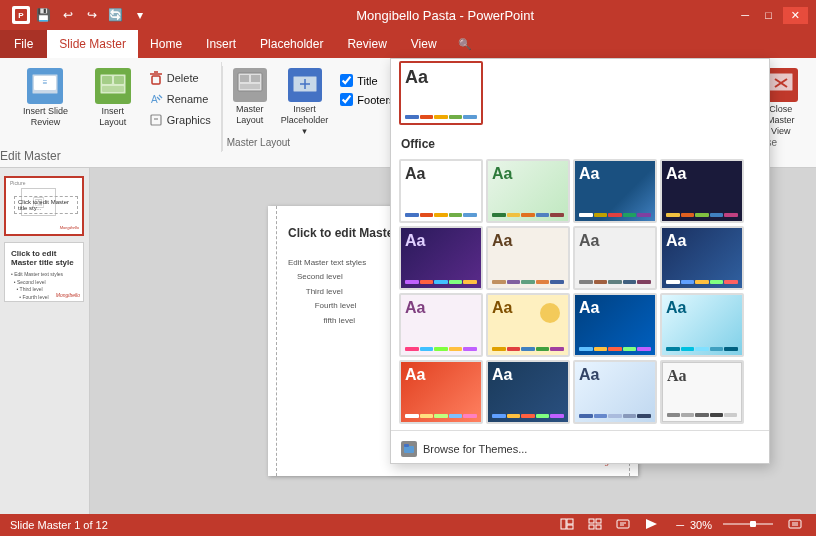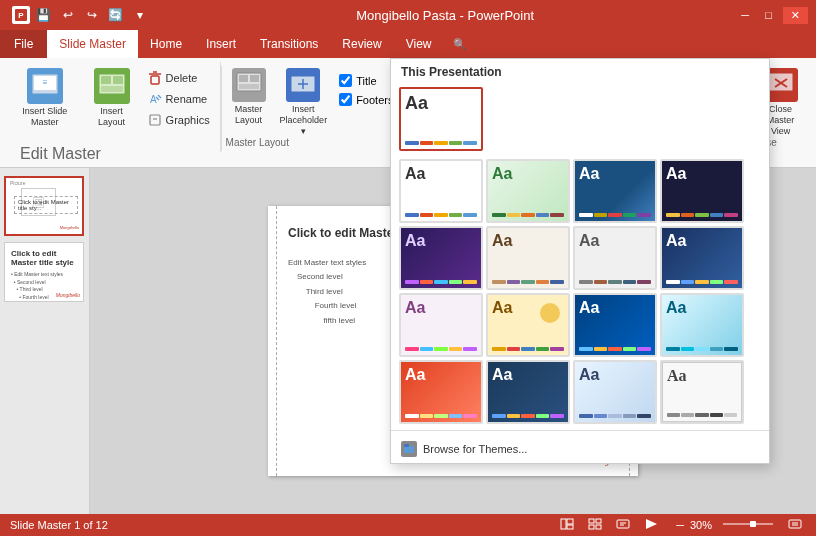--- a/index.html
+++ b/index.html
@@ -382,21 +382,21 @@
     <div class="title-btn">□</div>
     <div class="title-btn" style="background:#e74c3c; padding: 2px 8px;">✕</div>
   </div>
 </div>
 
 <div class="menu-bar">
   <div class="menu-file">File</div>
   <div class="menu-item active">Slide Master</div>
   <div class="menu-item">Home</div>
   <div class="menu-item">Insert</div>
-  <div class="menu-item">Transitions</div>
+  <div class="menu-item">Placeholder</div>
   <div class="menu-item">Review</div>
   <div class="menu-item">View</div>
   <div style="flex:1;display:flex;align-items:center;padding:0 10px;">
     <span style="color:rgba(255,255,255,0.8);font-size:11px;">🔍</span>
   </div>
 </div>
 
 <div class="ribbon">
 
   <div class="ribbon-group" style="flex-direction:row;align-items:flex-start;gap:2px;">
@@ -404,21 +404,21 @@
       <div class="ribbon-btn-large">
         <div class="icon-box" style="background:#5b9bd5;font-size:14px;">
           <svg width="30" height="30" viewBox="0 0 30 30">
               <rect x="2" y="3" width="26" height="20" rx="1" fill="#c8d8e8" stroke="#5b9bd5" stroke-width="1"></rect>
               <rect x="4" y="5" width="22" height="14" rx="1" fill="white"></rect>
               <text x="15" y="14" text-anchor="middle" fill="#5b9bd5" font-size="8" font-weight="bold">≡</text>
               <rect x="8" y="24" width="6" height="3" rx="0" fill="#5b9bd5"></rect>
               <rect x="16" y="24" width="6" height="3" rx="0" fill="#5b9bd5"></rect>
             </svg>
         </div>
-        <span style="font-size:9px;text-align:center;line-height:1.2;">Insert Slide Master</span>
+        <span style="font-size:9px;text-align:center;line-height:1.2;">Insert Slide Review</span>
       </div>
     </div>
     <div style="display:flex;flex-direction:column;align-items:center;margin-right:4px;">
       <div class="ribbon-btn-large">
         <div class="icon-box" style="background:#70ad47;font-size:14px;">
           <svg width="30" height="30" viewBox="0 0 30 30">
               <rect x="2" y="3" width="26" height="20" rx="1" fill="#d8ecc8" stroke="#70ad47" stroke-width="1"></rect>
               <rect x="4" y="5" width="10" height="8" rx="1" fill="#70ad47" opacity="0.5"></rect>
               <rect x="16" y="5" width="10" height="8" rx="1" fill="#70ad47" opacity="0.5"></rect>
               <rect x="4" y="15" width="22" height="6" rx="1" fill="#70ad47" opacity="0.3"></rect>
@@ -445,21 +445,21 @@
         <span>Rename</span>
       </div>
       <div class="ribbon-btn-small">
         <svg width="14" height="14" viewBox="0 0 14 14">
             <rect x="2" y="2" width="10" height="10" rx="1" fill="none" stroke="#888" stroke-width="1.2"></rect>
             <line x1="5" y1="6" x2="9" y2="6" stroke="#888" stroke-width="1.2"></line>
           </svg>
         <span>Graphics</span>
       </div>
     </div>
-    <div style="position:absolute;bottom:4px;left:20px;font-size:16px;color:#666;">Edit Master</div>
+    <div style="position:absolute;bottom:4px;left:0;font-size:12px;color:#666;">Edit Master</div>
   </div>
 
   <div style="width:1px;background:#ddd;margin:4px 0;height:85px;"></div>
 
   <div style="display:flex;flex-direction:row;align-items:flex-start;gap:2px;padding:2px 4px;position:relative;height:90px;">
     <div style="display:flex;flex-direction:column;align-items:center;">
       <div class="ribbon-btn-large">
         <div class="icon-box" style="background:#a0a0a0;font-size:14px;width:34px;height:34px;">
           <svg width="28" height="28" viewBox="0 0 28 28">
               <rect x="2" y="2" width="24" height="18" rx="1" fill="#e0e0e0" stroke="#888" stroke-width="1"></rect>
@@ -577,37 +577,37 @@
             <line x1="8" y1="8" x2="20" y2="16" stroke="#c0392b" stroke-width="2"></line>
             <line x1="20" y1="8" x2="8" y2="16" stroke="#c0392b" stroke-width="2"></line>
           </svg>
       </div>
       <span style="font-size:9px;text-align:center;line-height:1.2;">Close<br>Master View</span>
     </div>
     <div style="position:absolute;bottom:4px;left:4px;font-size:10px;color:#666;">Close</div>
   </div>
 
   <div class="themes-dropdown" style="top: 0; left: 390px; max-height: 440px; overflow-y: auto;">
-    <div class="themes-section-title">This Presentation</div>
 
     <div style="padding: 2px 8px 6px 8px;">
       <div class="theme-item selected" style="width:84px;height:64px;">
         <div class="theme-preview" style="background:white;">
           <div class="theme-aa" style="color:#333;">Aa</div>
           <div class="theme-bars">
             <div class="theme-bar" style="background:#4472c4;"></div>
             <div class="theme-bar" style="background:#e24c1a;"></div>
             <div class="theme-bar" style="background:#f0a800;"></div>
             <div class="theme-bar" style="background:#70ad47;"></div>
             <div class="theme-bar" style="background:#5b9bd5;"></div>
           </div>
         </div>
       </div>
     </div>
 
+    <div class="themes-section-title">Office</div>
     <div class="themes-grid">
 
       <div class="theme-item">
         <div class="theme-preview" style="background:#ffffff;">
           <div class="theme-aa" style="color:#333;font-size:16px;">Aa</div>
           <div class="theme-bars">
             <div class="theme-bar" style="background:#4472c4;"></div>
             <div class="theme-bar" style="background:#e24c1a;"></div>
             <div class="theme-bar" style="background:#f0a800;"></div>
             <div class="theme-bar" style="background:#70ad47;"></div>

